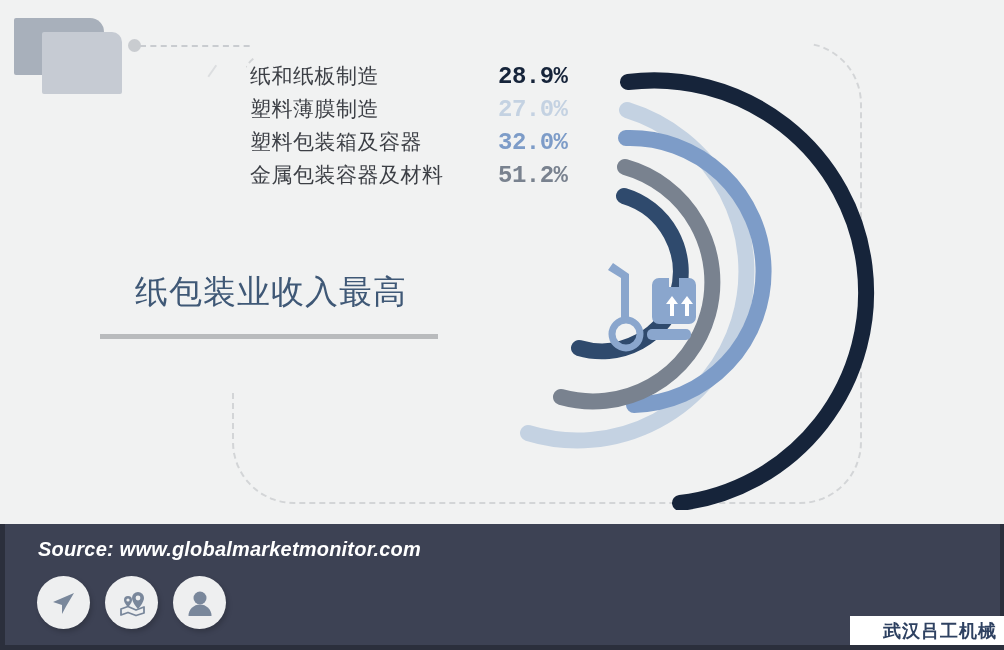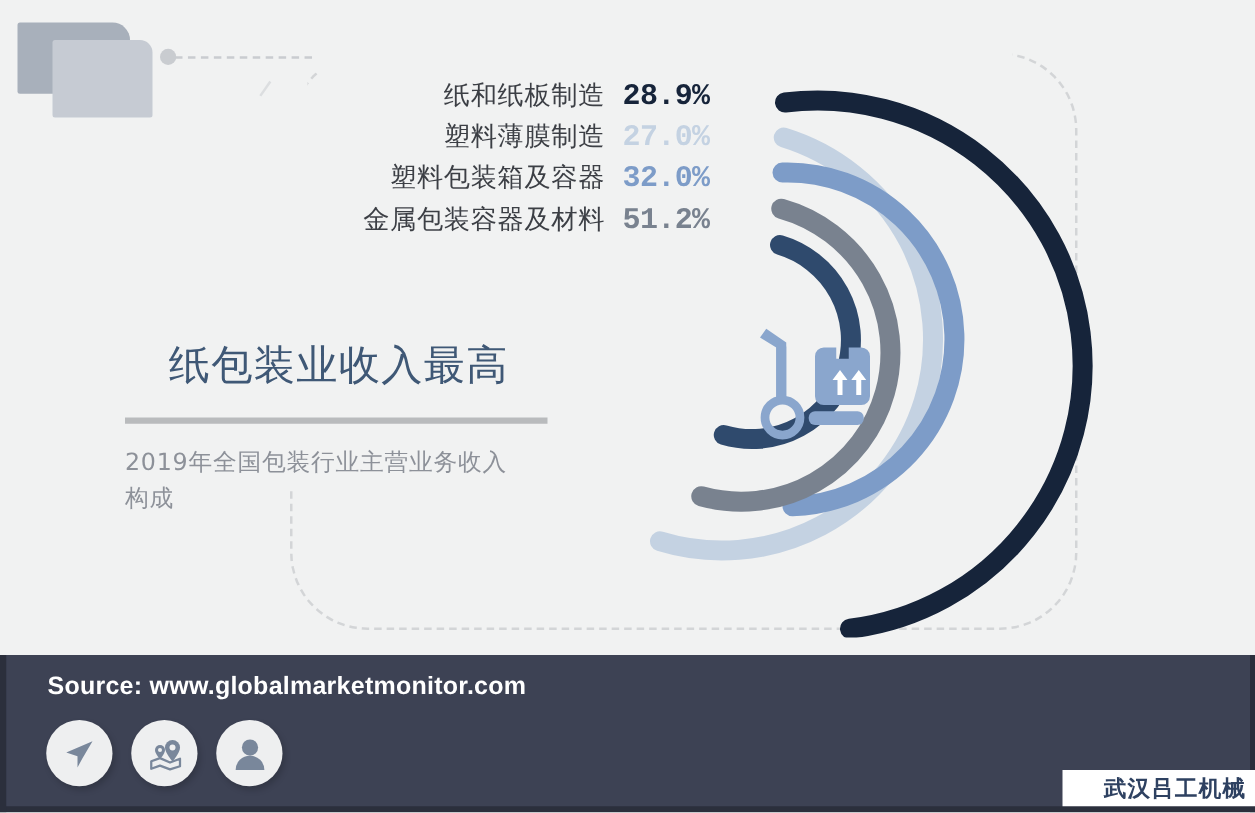--- a/index.html
+++ b/index.html
@@ -98,21 +98,21 @@
   
   .legend {
     position: absolute;
     left: 250px;
     top: 62px;
     width: 320px;
   }
   .legend-row {
     display: flex;
     align-items: baseline;
-    justify-content: flex-end;
+    justify-content: space-between;
     height: 31px;
     margin-bottom: 2px;
   }
   .legend-label {
     font-size: 21px;
     color: #3c3f45;
     letter-spacing: 0.5px;
     white-space: nowrap;
     font-family: "DejaVu Sans", "Liberation Sans", sans-serif;
   }
@@ -183,20 +183,21 @@
   }
   .source-text {
     position: absolute;
     left: 33px;
     top: 14px;
     color: #ffffff;
     font-size: 20px;
     font-weight: bold;
     letter-spacing: 0.2px;
     font-family: "Liberation Sans", "DejaVu Sans", sans-serif;
+    font-style: italic;
   }
   .social-row {
     position: absolute;
     left: 32px;
     top: 52px;
     display: flex;
     gap: 15px;
   }
   .social-circle {
     width: 53px;
@@ -257,21 +258,20 @@
     </div>
     <div class="legend-row">
       <span class="legend-label">金属包装容器及材料</span>
       <span class="legend-value" style="color:#79828f">51.2%</span>
     </div>
   </div>
 
   <div class="title-block">
     <div class="main-title">纸包装业收入最高</div>
     <div class="title-rule"></div>
-    <div class="subtitle">2019年全国包装行业主营业务收入构成</div>
   </div>
 
   <div class="arc-wrap">
     <svg class="arc-svg" width="450" height="450" viewBox="0 0 450 450">
 
       <path d="M 188 22 A 182 182 0 0 1 240 443" fill="none" stroke="#16243a" stroke-width="16" stroke-linecap="round"></path>
 
       <path d="M 187 50 A 152 152 0 0 1 88 373" fill="none" stroke="#c4d2e2" stroke-width="16" stroke-linecap="round"></path>
 
       <path d="M 186 78 A 124 124 0 0 1 194 345" fill="none" stroke="#7d9cc8" stroke-width="16" stroke-linecap="round"></path>

